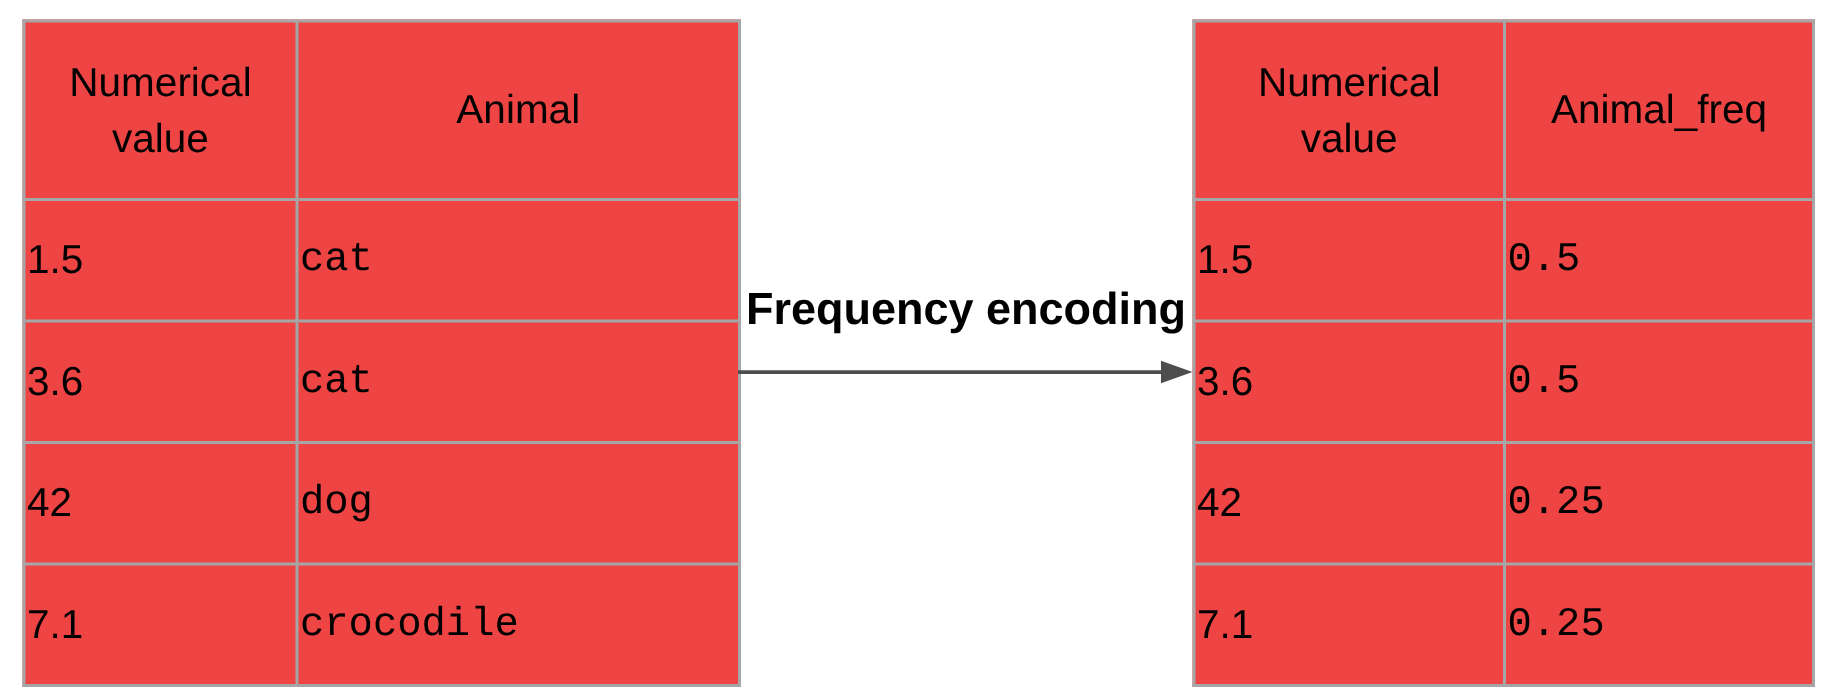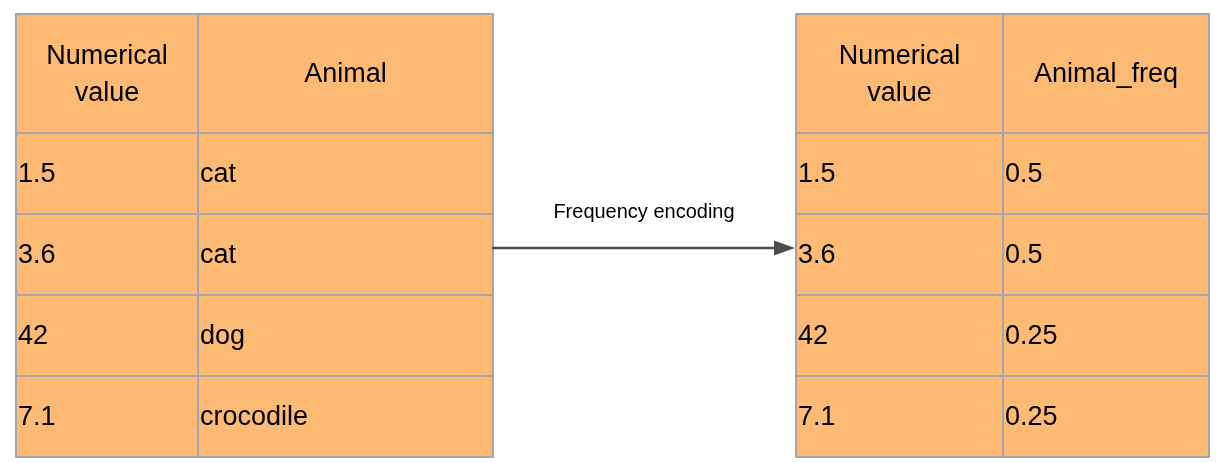--- a/index.html
+++ b/index.html
@@ -17,21 +17,21 @@
     height: 462px;
     position: relative;
     font-family: "Liberation Sans", sans-serif;
     color: var(--text);
     overflow: hidden;
   }
   table.tbl {
     position: absolute;
     border-collapse: collapse;
     table-layout: fixed;
-    background: #fdba74;
+    background: #ef4444;
   }
   .tbl th, .tbl td {
     border: 2px solid var(--border);
     font-weight: normal;
     font-size: 27px;
     color: var(--text);
     vertical-align: middle;
     overflow: hidden;
   }
   .tbl th {
@@ -44,32 +44,33 @@
   }
   .hdr-wrap {
     display: inline-block;
     max-width: 152px;
   }
   .col-num {
     text-align: left;
   }
   .col-txt {
     text-align: left;
+    font-family: Liberation Mono, monospace;
   }
   .tbl-left  { left: 15px;  top: 13px; width: 477px; }
   .tbl-right { left: 795px; top: 13px; width: 413px; }
 
   .arrow-label {
     position: absolute;
     left: 460px;
-    top: 200px;
+    top: 190px;
     width: 368px;
     text-align: center;
-    font-size: 20px;
-    font-weight: normal;
+    font-size: 30px;
+    font-weight: bold;
     color: var(--text);
     white-space: nowrap;
   }
   .arrow-svg {
     position: absolute;
     left: 492px;
     top: 236px;
     width: 303px;
     height: 24px;
   }

